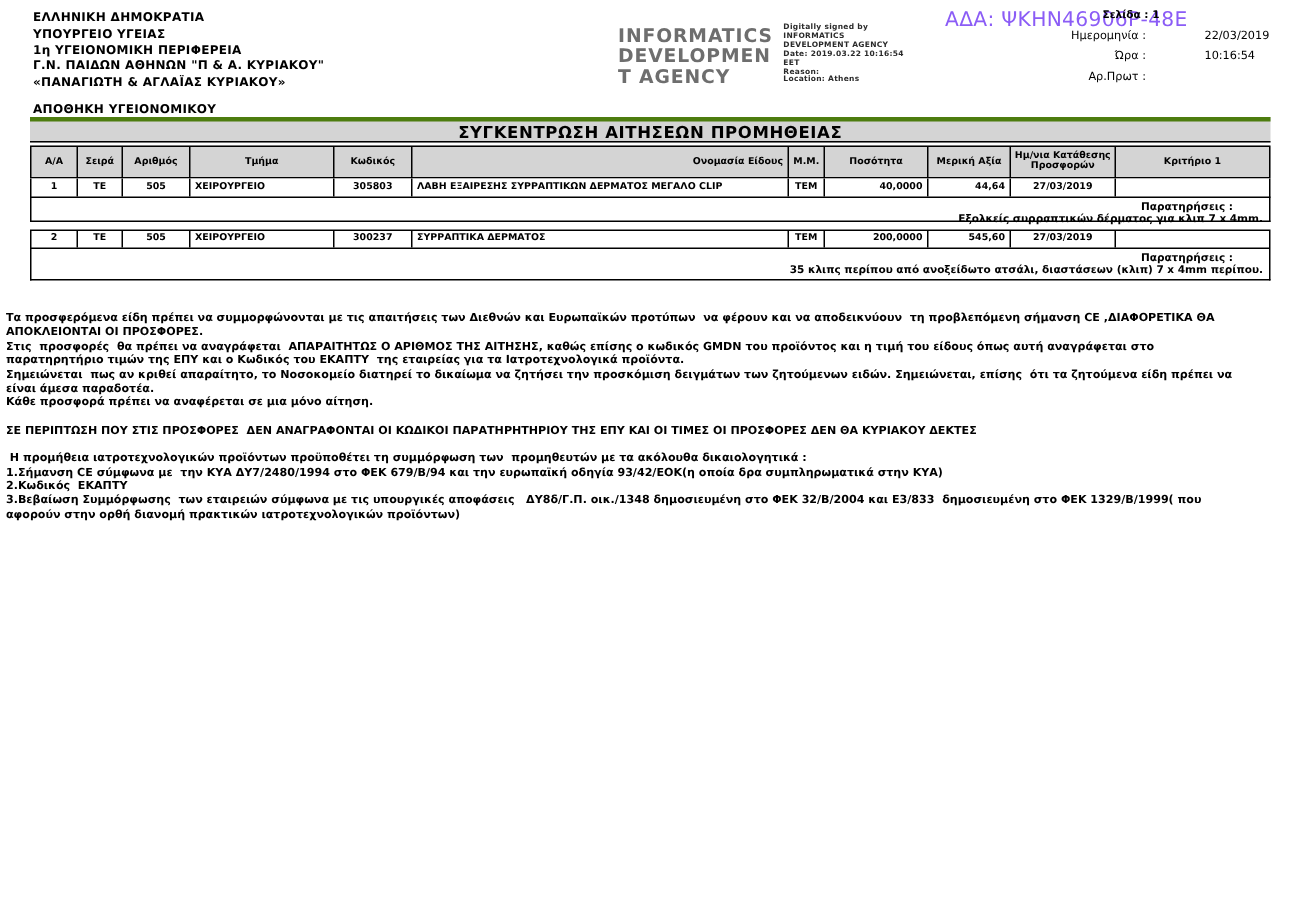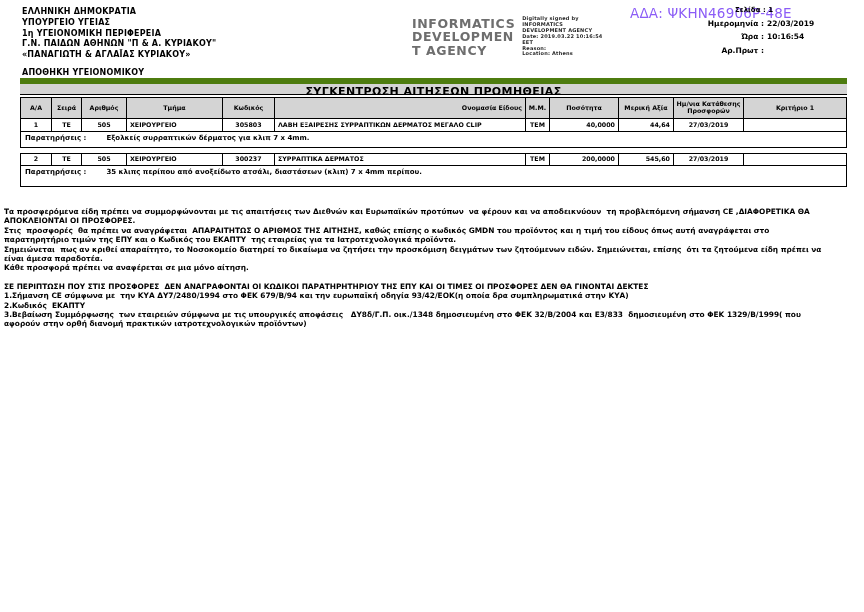--- a/index.html
+++ b/index.html
@@ -17,51 +17,51 @@
   
   .stamp { position:absolute; left:412px; top:15px; display:flex; align-items:flex-end; }
   .stamp-big { font-size:12.5px; font-weight:bold; color:#6e6e6e; line-height:13.5px; letter-spacing:0.6px; }
   .stamp-big span { display:block; }
   .stamp-small { margin-left:7px; margin-top:1px; font-size:5px; font-weight:bold; color:#2a2a2a; line-height:5.9px; letter-spacing:0.2px; }
   .stamp-small span { display:block; }
 
   
   .ada { position:absolute; left:630px; top:5px; font-size:13.5px; color:#8b5cf6; letter-spacing:0.2px; white-space:nowrap; }
   .page-num { position:absolute; left:735px; top:6px; font-size:7px; font-weight:bold; white-space:nowrap; }
-  .meta-row { position:absolute; display:flex; font-size:7.5px; font-weight:bold; white-space:nowrap; }
+  .meta-row { position:absolute; display:flex; font-size:7.5px; font-weight:normal; white-space:nowrap;gap:36px; }
   .meta-row .mlabel { display:inline-block; width:72px; text-align:right; margin-right:3px; }
   .m-date { left:692px; top:19px; }
   .m-time { left:692px; top:32px; }
   .m-proto { left:692px; top:46px; }
 
   
   .titlebar {
     position:absolute; left:20px; top:78px; width:827px; height:17px;
-    background:#d4d4d4; border-top:6px solid #4d7c0f; border-bottom:1px solid #000;
+    background:#d4d4d4; border-top:3px solid #4d7c0f; border-bottom:1px solid #000;
     text-align:center; font-size:11px; font-weight:bold; line-height:15px; letter-spacing:0.4px;
   }
 
   
   .reqtable { position:absolute; left:20px; top:97px; width:827px; font-weight:bold; }
   .trow {
     display:grid;
     grid-template-columns:30px 30px 45px 96px 52px 251px 24px 69px 55px 70px 103px;
     border:1px solid #000; background:#fff;
   }
   .trow.head { background:#d4d4d4; height:22px; }
   .trow.data { height:13px; border-top:none; }
   .trow.data.own-top { border-top:1px solid #000; }
   .cell { display:flex; align-items:center; justify-content:center; font-size:6.3px; line-height:6.6px; overflow:hidden; }
   .cell + .cell { border-left:1px solid #000; }
   .cell.left  { justify-content:flex-start; padding-left:3px; }
   .cell.right { justify-content:flex-end;  padding-right:3px; }
   .cell.col2  { flex-direction:column; text-align:center; }
   .note {
-    display:flex; align-items:flex-start; border:1px solid #000; border-top:none;
-    padding:2px 4px 0 4px; font-size:7px; line-height:8px; height:16px; background:#fff;
+    display:flex; align-items:flex-end; border:1px solid #000; border-top:none;
+    padding:2px 4px 0 4px; font-size:7px; line-height:8px; height:16px; background:#fff;flex-direction:column;
   }
   .note .nlabel { margin-right:20px; white-space:nowrap; }
   .note.gap-after { margin-bottom:5px; }
   .note.tall { height:21px; }
 
   
   .bodytext { position:absolute; left:4px; top:207px; width:827px; font-size:7.4px; font-weight:bold; line-height:9.4px; }
   .bodytext p { white-space:pre-wrap; }
   .bodytext p.sp { margin-top:9px; }
 </style>
@@ -166,19 +166,20 @@
       <span class="nlabel">Παρατηρήσεις :</span>
       <span>35 κλιπς περίπου από ανοξείδωτο ατσάλι, διαστάσεων (κλιπ) 7 x 4mm περίπου.</span>
     </div>
   </div>
 
   <div class="bodytext">
     <p>Τα προσφερόμενα είδη πρέπει να συμμορφώνονται με τις απαιτήσεις των Διεθνών και Ευρωπαϊκών προτύπων  να φέρουν και να αποδεικνύουν  τη προβλεπόμενη σήμανση CE ,ΔΙΑΦΟΡΕΤΙΚΑ ΘΑ ΑΠΟΚΛΕΙΟΝΤΑΙ ΟΙ ΠΡΟΣΦΟΡΕΣ.</p>
     <p>Στις  προσφορές  θα πρέπει να αναγράφεται  ΑΠΑΡΑΙΤΗΤΩΣ Ο ΑΡΙΘΜΟΣ ΤΗΣ ΑΙΤΗΣΗΣ, καθώς επίσης ο κωδικός GMDN του προϊόντος και η τιμή του είδους όπως αυτή αναγράφεται στο παρατηρητήριο τιμών της ΕΠΥ και ο Κωδικός του ΕΚΑΠΤΥ  της εταιρείας για τα Ιατροτεχνολογικά προϊόντα.</p>
     <p>Σημειώνεται  πως αν κριθεί απαραίτητο, το Νοσοκομείο διατηρεί το δικαίωμα να ζητήσει την προσκόμιση δειγμάτων των ζητούμενων ειδών. Σημειώνεται, επίσης  ότι τα ζητούμενα είδη πρέπει να είναι άμεσα παραδοτέα.</p>
     <p>Κάθε προσφορά πρέπει να αναφέρεται σε μια μόνο αίτηση.</p>
-    <p class="sp">ΣΕ ΠΕΡΙΠΤΩΣΗ ΠΟΥ ΣΤΙΣ ΠΡΟΣΦΟΡΕΣ  ΔΕΝ ΑΝΑΓΡΑΦΟΝΤΑΙ ΟΙ ΚΩΔΙΚΟΙ ΠΑΡΑΤΗΡΗΤΗΡΙΟΥ ΤΗΣ ΕΠΥ ΚΑΙ ΟΙ ΤΙΜΕΣ ΟΙ ΠΡΟΣΦΟΡΕΣ ΔΕΝ ΘΑ ΓΙΝΟΝΤΑΙ ΔΕΚΤΕΣ</p>
+    <p class="sp">ΣΕ ΠΕΡΙΠΤΩΣΗ ΠΟΥ ΣΤΙΣ ΠΡΟΣΦΟΡΕΣ  ΔΕΝ ΑΝΑΓΡΑΦΟΝΤΑΙ ΟΙ ΚΩΔΙΚΟΙ ΠΑΡΑΤΗΡΗΤΗΡΙΟΥ ΤΗΣ ΕΠΥ ΚΑΙ ΟΙ ΤΙΜΕΣ ΟΙ ΠΡΟΣΦΟΡΕΣ ΔΕΝ ΘΑ ΚΥΡΙΑΚΟΥ ΔΕΚΤΕΣ</p>
+    <p class="sp"> Η προμήθεια ιατροτεχνολογικών προϊόντων προϋποθέτει τη συμμόρφωση των  προμηθευτών με τα ακόλουθα δικαιολογητικά :</p>
     <p>1.Σήμανση CE σύμφωνα με  την ΚΥΑ ΔΥ7/2480/1994 στο ΦΕΚ 679/Β/94 και την ευρωπαϊκή οδηγία 93/42/ΕΟΚ(η οποία δρα συμπληρωματικά στην ΚΥΑ)</p>
     <p>2.Κωδικός  ΕΚΑΠΤΥ</p>
     <p>3.Βεβαίωση Συμμόρφωσης  των εταιρειών σύμφωνα με τις υπουργικές αποφάσεις   ΔΥ8δ/Γ.Π. οικ./1348 δημοσιευμένη στο ΦΕΚ 32/Β/2004 και Ε3/833  δημοσιευμένη στο ΦΕΚ 1329/Β/1999( που αφορούν στην ορθή διανομή πρακτικών ιατροτεχνολογικών προϊόντων)</p>
   </div>
 
 </div>
 
 </body></html>

